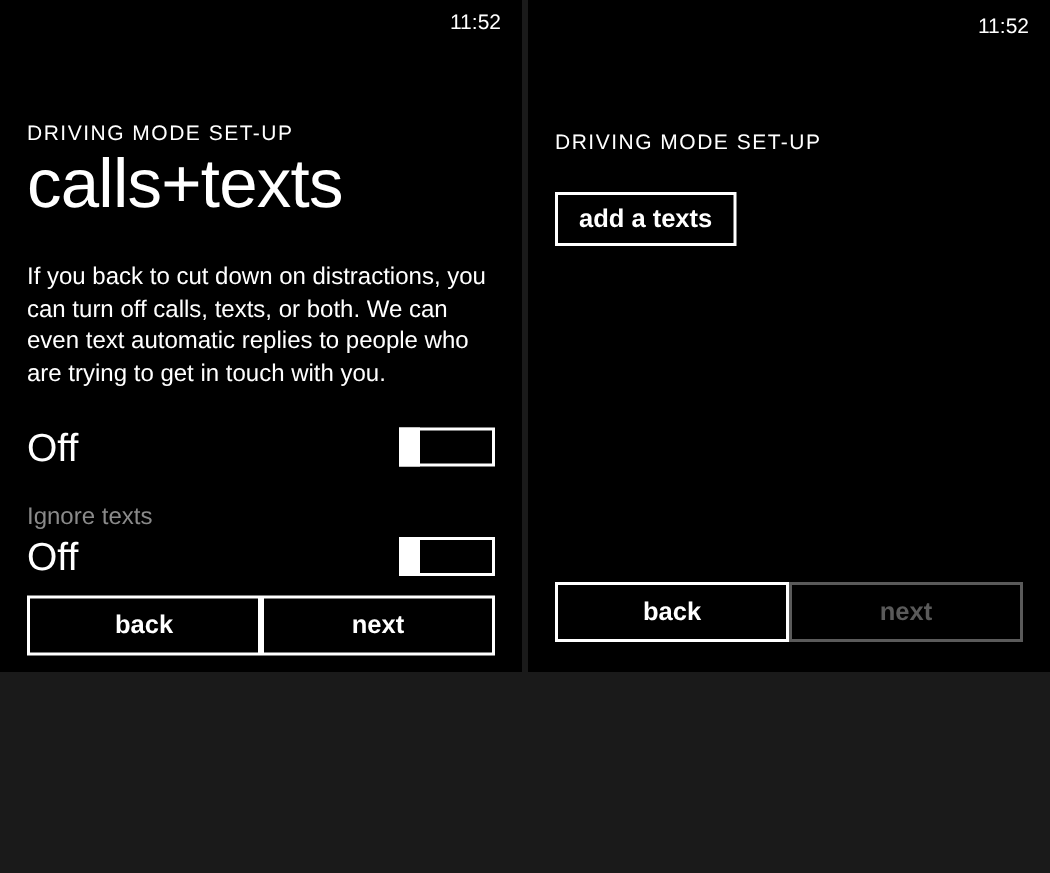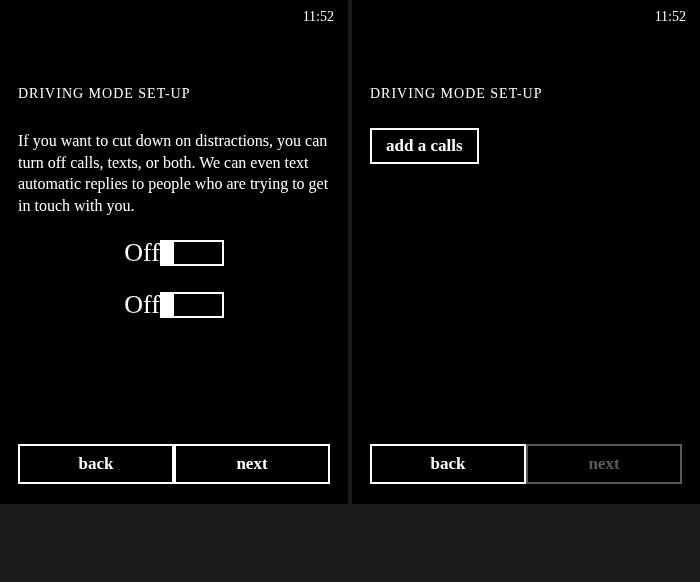--- a/index.html
+++ b/index.html
@@ -8,26 +8,25 @@
       display: flex;
       gap: 4px;
       width: 700px;
       height: 582px;
       font-family: "Segoe UI", Arial, sans-serif;
       overflow: hidden;
     }
     .screen {
       background: #000;
       width: 348px;
-      height: 504px;
+      height: 448px;
       color: #fff;
       display: flex;
       flex-direction: column;
       position: relative;
-      font-family: Liberation Serif, serif;
     }
     .status-bar {
       height: 28px;
       display: flex;
       justify-content: flex-end;
       align-items: center;
       padding: 6px 14px 0 14px;
       font-size: 14px;
       font-weight: 400;
     }
@@ -59,21 +58,21 @@
     .toggle-row {
       margin-top: 22px;
     }
     .toggle-label {
       font-size: 16px;
       color: #8a8a8a;
       font-weight: 400;
     }
     .toggle-line {
       display: flex;
-      justify-content: center;
+      justify-content: space-between;
       align-items: center;
       margin-top: 2px;
     }
     .toggle-value {
       font-size: 26px;
       font-weight: 300;
       color: #fff;
     }
     .toggle-switch {
       width: 64px;
@@ -120,51 +119,53 @@
   </style>
 </head>
 <body>
 
 <div class="screen">
   <div class="status-bar">
     <span>11:52</span>
   </div>
   <div class="content">
     <div class="breadcrumb">DRIVING MODE SET-UP</div>
-    <div class="description">If you want to cut down on distractions, you can turn off calls, texts, or both. We can even text automatic replies to people who are trying to get in touch with you.</div>
+    <div class="page-title">calls+texts</div>
+    <div class="description">If you back to cut down on distractions, you can turn off calls, texts, or both. We can even text automatic replies to people who are trying to get in touch with you.</div>
 
     <div class="toggle-row">
       <div class="toggle-line">
         <div class="toggle-value">Off</div>
         <div class="toggle-switch">
           <div class="toggle-knob"></div>
         </div>
       </div>
     </div>
 
     <div class="toggle-row">
+      <div class="toggle-label">Ignore texts</div>
       <div class="toggle-line">
         <div class="toggle-value">Off</div>
         <div class="toggle-switch">
           <div class="toggle-knob"></div>
         </div>
       </div>
     </div>
   </div>
   <div class="bottom-bar">
     <div class="nav-button">back</div>
     <div class="nav-button">next</div>
   </div>
 </div>
 
 <div class="screen">
   <div class="status-bar">
     <span>11:52</span>
   </div>
   <div class="content">
     <div class="breadcrumb">DRIVING MODE SET-UP</div>
-    <div class="outline-button">add a calls</div>
+    <div class="outline-button">add a texts</div>
   </div>
   <div class="bottom-bar">
     <div class="nav-button">back</div>
     <div class="nav-button disabled">next</div>
   </div>
 </div>
 
 </body></html>

